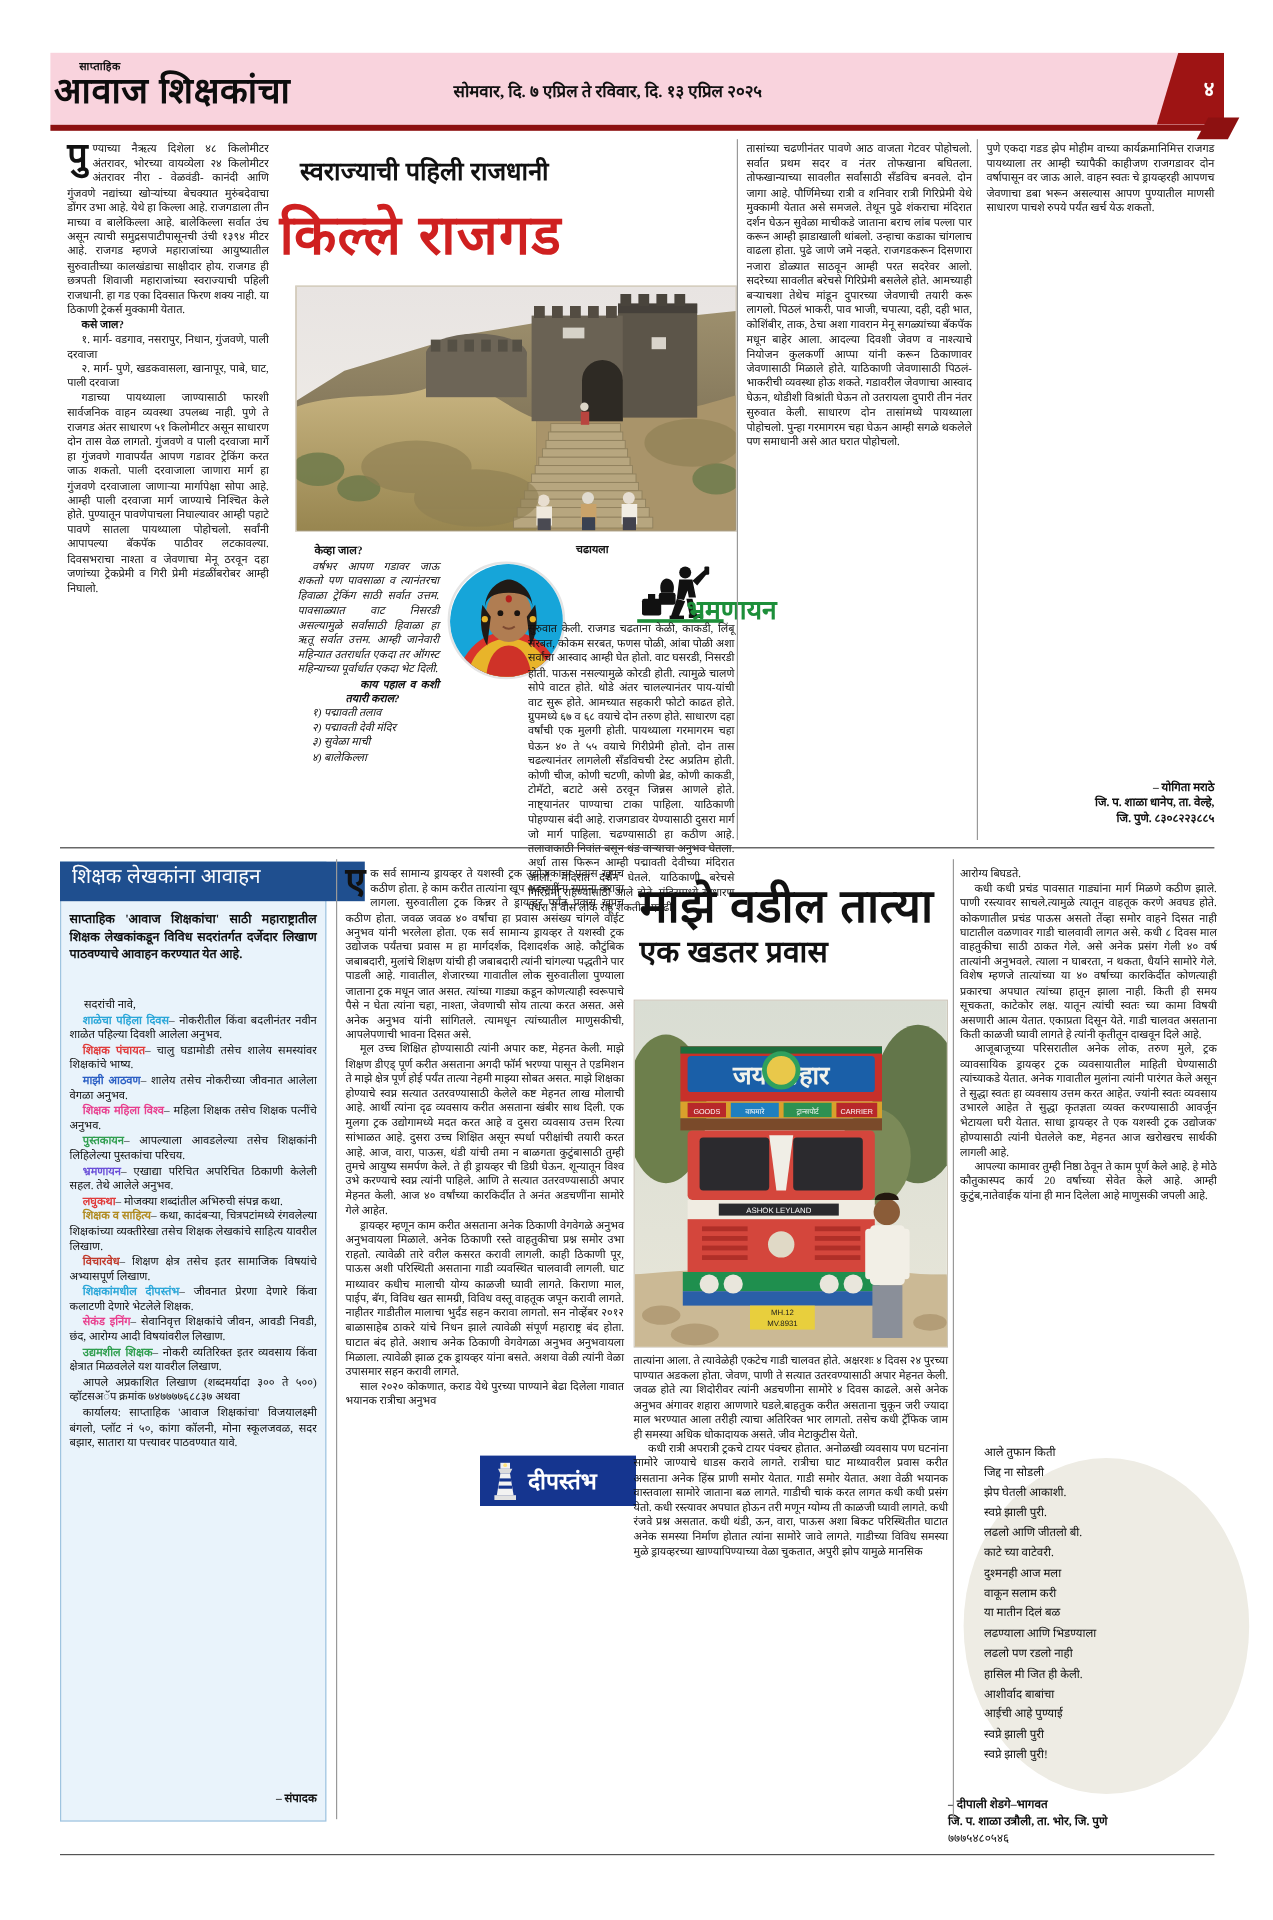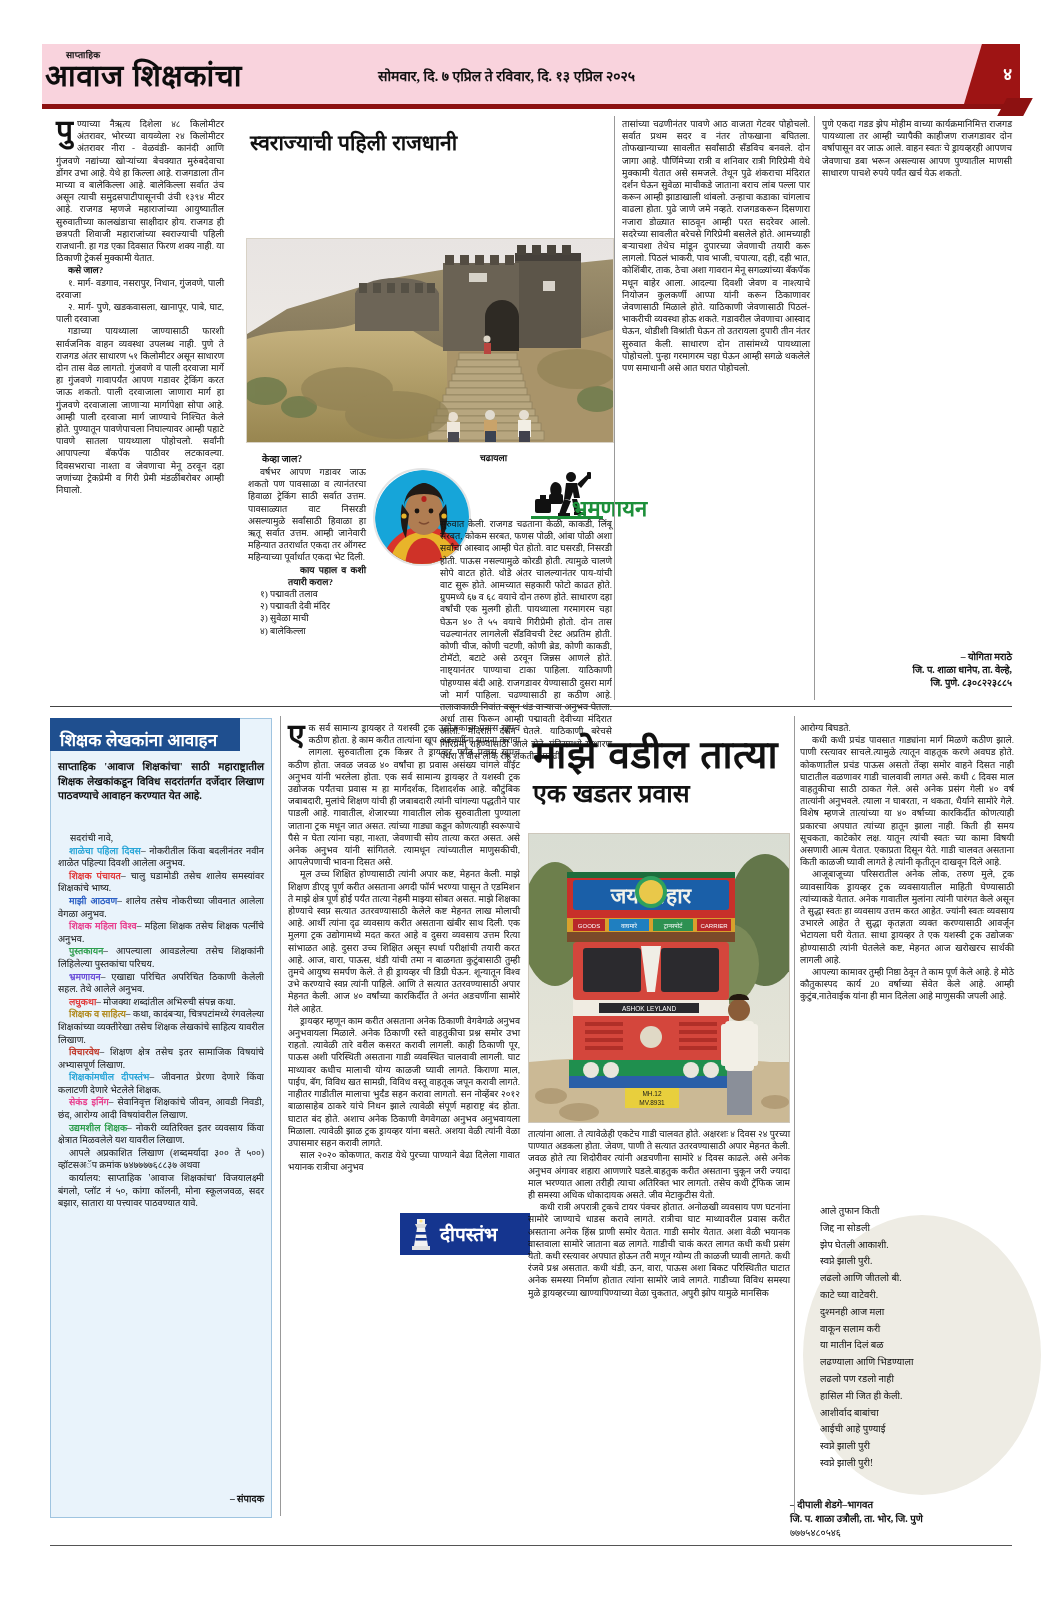--- a/index.html
+++ b/index.html
@@ -116,25 +116,25 @@
   .sign {
     font-weight:bold; font-size:9.6px; text-align:right; line-height:13px;
   }
 
   
   .invite-box {
     position:absolute; left:50px; top:718px; width:222px; height:800px;
     background:#e9f3fb; border:1px solid #9fc4e0;
   }
   .invite-head {
-    position:absolute; left:50px; top:718px; width:190px; height:33px;
+    position:absolute; left:50px; top:718px; width:254px; height:33px;
     background:#1f4f8f; color:#fff;
     font-family:"Liberation Sans", sans-serif;
-    font-weight:bold; font-size:17px;
-    display:flex; align-items:flex-end; padding-left:10px;
+    font-weight:normal; font-size:17px;
+    display:flex; align-items:flex-start; padding-left:10px;
   }
   .invite-lead {
     position:absolute; left:58px; top:760px; width:206px;
     font-size:10.4px; line-height:14.5px; font-weight:bold;
     text-align:justify;
   }
   .invite-body {
     position:absolute; left:58px; top:832px; width:206px;
     font-size:9.3px; line-height:12.6px; text-align:justify;
   }
@@ -199,20 +199,21 @@
     <div class="masthead-corner">
       <span class="page-num">४</span>
     </div>
   </div>
   <div class="brand-small">साप्ताहिक</div>
   <div class="brand-main">आवाज शिक्षकांचा</div>
   <div class="masthead-date">सोमवार, दि. ७ एप्रिल ते रविवार, दि. १३ एप्रिल २०२५</div>
   <div class="masthead-rule"></div>
 
   <div class="a1-kicker">स्वराज्याची पहिली राजधानी</div>
+  <div class="a1-title">किल्ले राजगड</div>
 
   <div class="a1-photo">
     <svg width="368" height="205" viewBox="0 0 368 205">
       <defs>
         <linearGradient id="skyA" x1="0" y1="0" x2="0" y2="1">
           <stop offset="0%" stop-color="#e8e4e2"></stop>
             <stop offset="100%" stop-color="#f2efe9"></stop>
         </linearGradient>
         <linearGradient id="rockA" x1="0" y1="0" x2="0" y2="1">
           <stop offset="0%" stop-color="#9d8f6d"></stop>
@@ -307,21 +308,21 @@
 
   <div class="col" style="left:56px; top:118px; width:168px;">
     <p class="noind"><span class="dropcap">पु</span><span>ण्याच्या नैऋत्य दिशेला ४८ किलोमीटर अंतरावर, भोरच्या वायव्येला २४ किलोमीटर अंतरावर नीरा - वेळवंडी- कानंदी आणि गुंजवणे नद्यांच्या खोऱ्यांच्या बेचक्यात मुरुंबदेवाचा डोंगर उभा आहे. येथे हा किल्ला आहे. राजगडाला तीन माच्या व बालेकिल्ला आहे. बालेकिल्ला सर्वात उंच असून त्याची समुद्रसपाटीपासूनची उंची १३९४ मीटर आहे. राजगड म्हणजे महाराजांच्या आयुष्यातील सुरुवातीच्या कालखंडाचा साक्षीदार होय. राजगड ही छत्रपती शिवाजी महाराजांच्या स्वराज्याची पहिली राजधानी. हा गड एका दिवसात फिरण शक्य नाही. या ठिकाणी ट्रेकर्स मुक्कामी येतात.</span></p>
     <p style="font-weight:bold;">कसे जाल?</p>
     <p>१. मार्ग- वडगाव, नसरापुर, निधान, गुंजवणे, पाली दरवाजा</p>
     <p>२. मार्ग- पुणे, खडकवासला, खानापूर, पाबे, घाट, पाली दरवाजा</p>
     <p>गडाच्या पायथ्याला जाण्यासाठी फारशी सार्वजनिक वाहन व्यवस्था उपलब्ध नाही. पुणे ते राजगड अंतर साधारण ५१ किलोमीटर असून साधारण दोन तास वेळ लागतो. गुंजवणे व पाली दरवाजा मार्गे हा गुंजवणे गावापर्यंत आपण गडावर ट्रेकिंग करत जाऊ शकतो. पाली दरवाजाला जाणारा मार्ग हा गुंजवणे दरवाजाला जाणाऱ्या मार्गापेक्षा सोपा आहे. आम्ही पाली दरवाजा मार्ग जाण्याचे निश्चित केले होते. पुण्यातून पावणेपाचला निघाल्यावर आम्ही पहाटे पावणे सातला पायथ्याला पोहोचलो. सर्वांनी आपापल्या बॅकपॅक पाठीवर लटकावल्या. दिवसभराचा नाश्ता व जेवणाचा मेनू ठरवून दहा जणांच्या ट्रेकप्रेमी व गिरी प्रेमी मंडळींबरोबर आम्ही निघालो.</p>
   </div>
 
   <div class="caption-q" style="left:262px; top:452px;">केव्हा जाल?</div>
-  <div class="col" style="left:248px; top:466px; width:118px;">
+  <div class="col" style="left:248px; top:466px; width:118px;font-style:italic;">
     <p>वर्षभर आपण गडावर जाऊ शकतो पण पावसाळा व त्यानंतरचा हिवाळा ट्रेकिंग साठी सर्वात उत्तम. पावसाळ्यात वाट निसरडी असल्यामुळे सर्वांसाठी हिवाळा हा ऋतू सर्वात उत्तम. आम्ही जानेवारी महिन्यात उतरार्धात एकदा तर ऑगस्ट महिन्याच्या पूर्वार्धात एकदा भेट दिली.</p>
     <p style="font-weight:bold;margin-left:40px;">काय पहाल व कशी तयारी कराल?</p>
     <p>१) पद्मावती तलाव</p>
     <p>२) पद्मावती देवी मंदिर</p>
     <p>३) सुवेळा माची</p>
     <p>४) बालेकिल्ला</p>
   </div>
 
   <div class="avatar-circ" style="left:373px; top:468px; width:98px; height:98px;">
     <svg width="98" height="98" viewBox="0 0 98 98">

